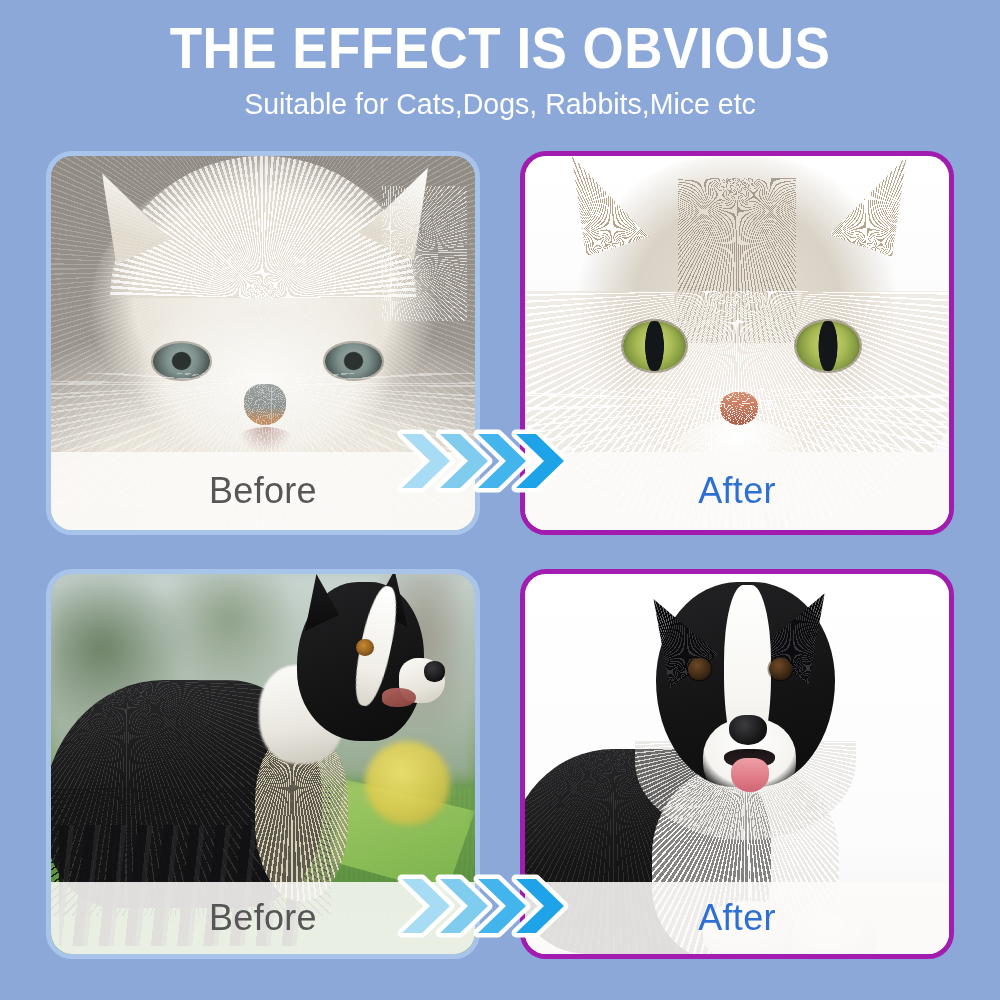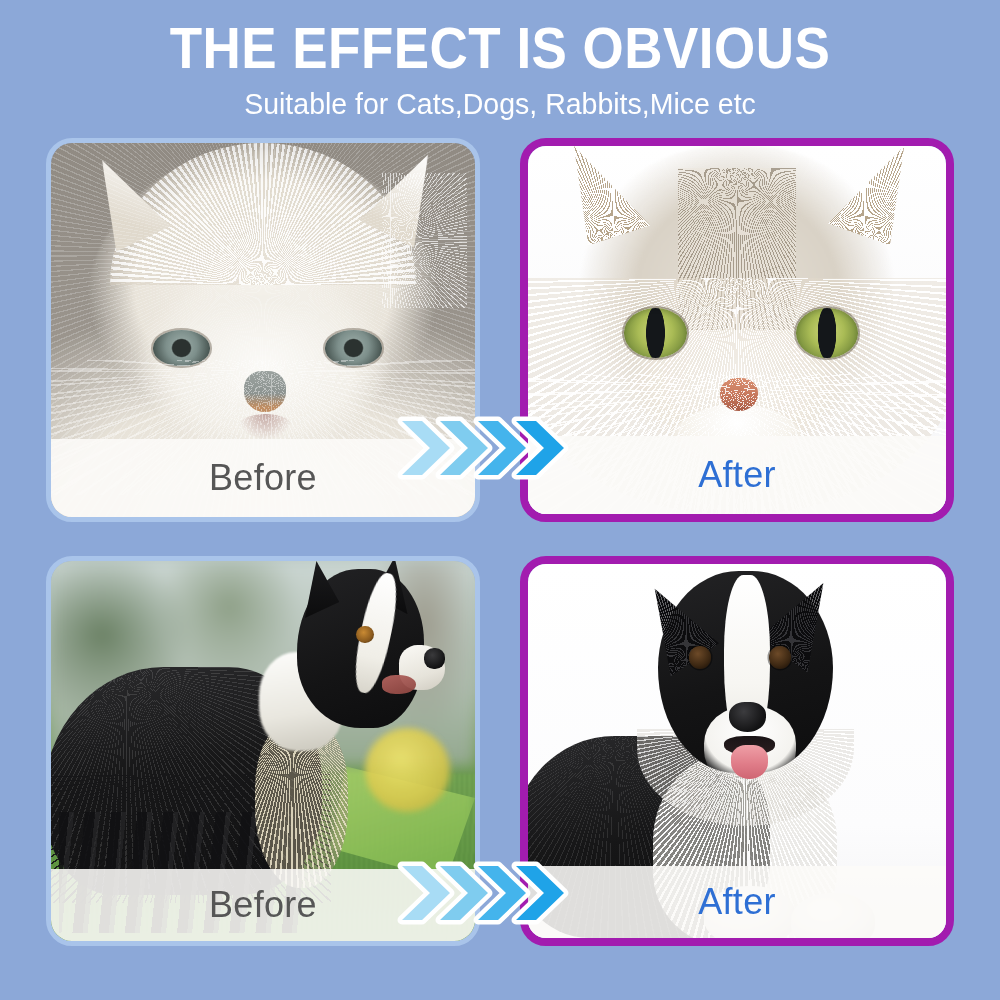--- a/index.html
+++ b/index.html
@@ -24,29 +24,29 @@
   }
   .subtitle {
     position:absolute; top:86px; left:0; width:1000px;
     text-align:center;
     font-size:30px; line-height:36px;
     font-weight:400; color:#FFFFFF;
     transform:scaleX(0.95); transform-origin:center top;
   }
 
   
-  .grid { position:absolute; top:132px; left:0; width:1000px; height:830px; }
+  .grid { position:absolute; top:145px; left:0; width:1000px; height:830px; }
 
   .panel {
     position:absolute;
     border-radius:26px;
     overflow:hidden;
   }
   .panel.before { border:5px solid #A9C4EA; }
-  .panel.after  { border:8px solid #a21caf; }
+  .panel.after  { border:5px solid #a21caf; }
 
   .p-r1c1 { left:46px;  top:6px;   width:434px; height:384px; }
   .p-r1c2 { left:520px; top:6px;   width:434px; height:384px; }
   .p-r1c1 { left:46px;  top:6px;   width:434px; height:384px; }
   .p-r2c1 { left:46px;  top:424px; width:434px; height:390px; }
   .p-r2c2 { left:520px; top:424px; width:434px; height:390px; }
 
   .photo {
     position:absolute; inset:0;
     overflow:hidden;

